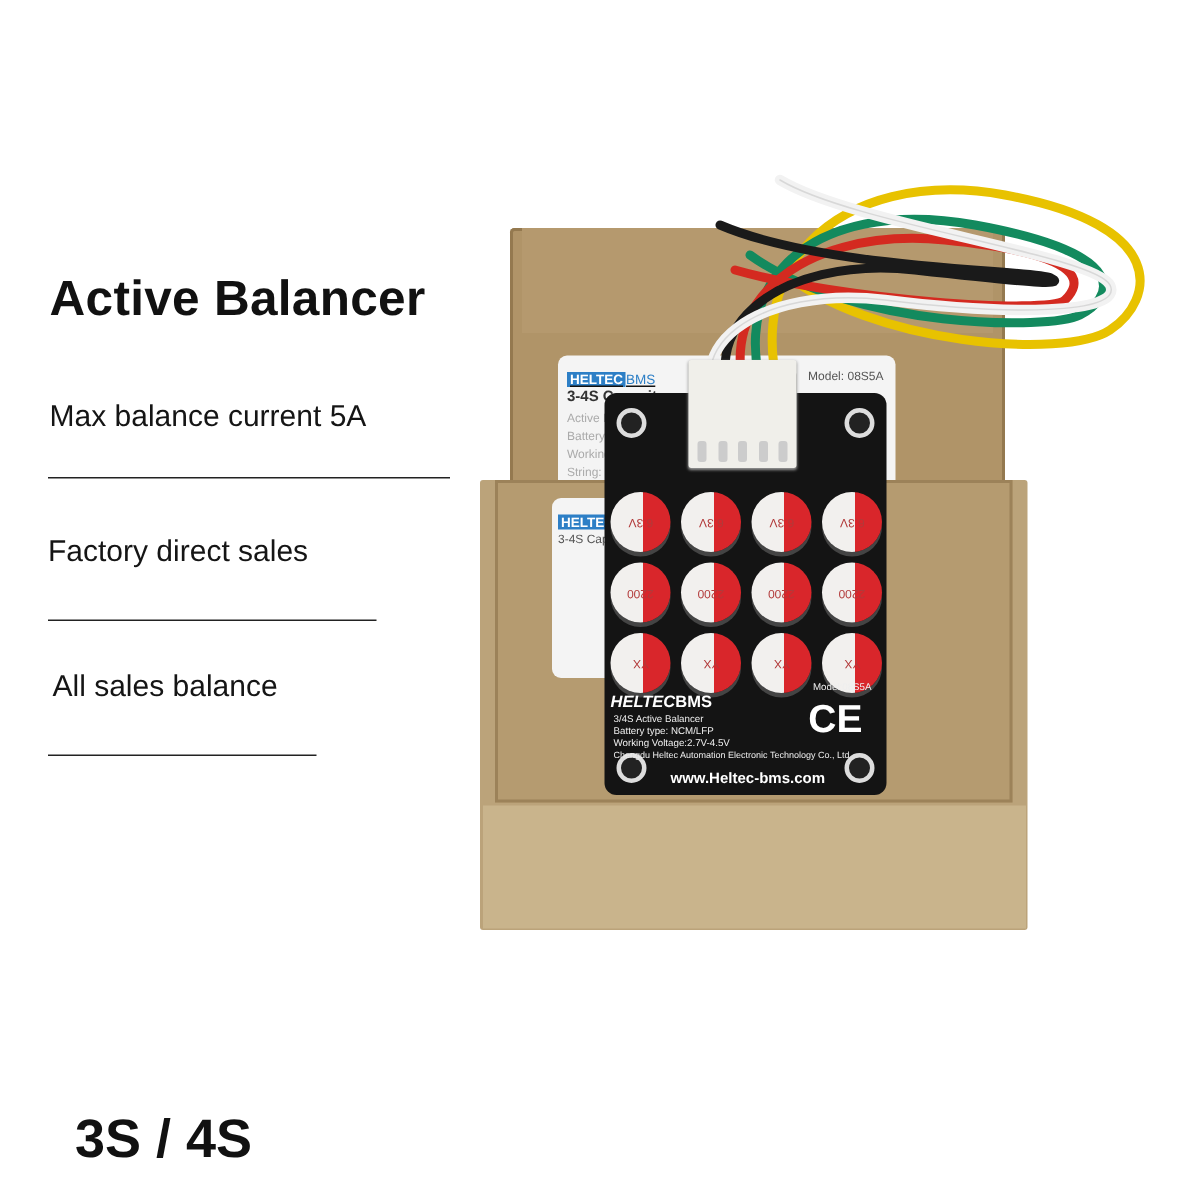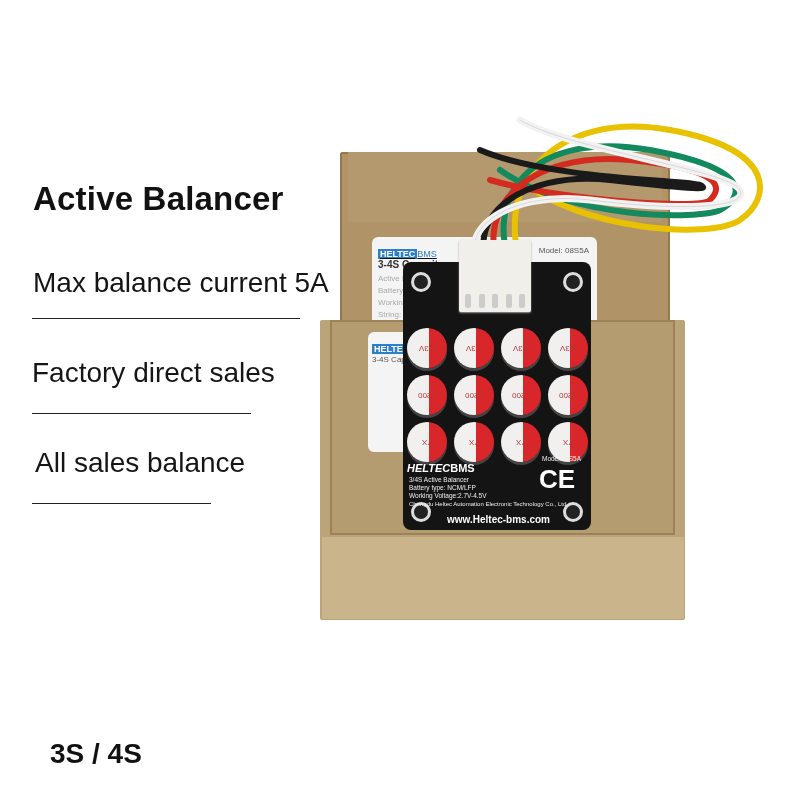--- a/index.html
+++ b/index.html
@@ -1,21 +1,21 @@
 <!DOCTYPE html>
 <html><head>
   <meta charset="utf-8">
   <style>
     html, body { margin: 0; padding: 0; }
     body { width: 800px; height: 800px; background: #ffffff; position: relative; overflow: hidden; font-family: "Liberation Sans", sans-serif; color: #111; }
     .abs { position: absolute; }
     .title { left: 33px; top: 180px; font-size: 33px; font-weight: bold; letter-spacing: 0.2px; white-space: nowrap; }
-    .feat { font-size: 28px; white-space: nowrap; color: #151515; }
+    .feat { font-size: 20px; white-space: nowrap; color: #151515; }
     .rule { height: 1px; background: #222; }
-    .series { left: 50px; top: 738px; font-size: 28px; font-weight: bold; white-space: nowrap; }
+    .series { left: 50px; top: 738px; font-size: 36px; font-weight: bold; white-space: nowrap; }
 
     
     .box-rear { left: 340px; top: 152px; width: 330px; height: 180px; background: #b09468; border-radius: 3px; box-shadow: inset 0 0 0 2px #94794f; }
     .box-rear-top { left: 348px; top: 152px; width: 314px; height: 70px; background: #b5996e; }
     .box-front { left: 320px; top: 320px; width: 365px; height: 300px; background: #bba37a; border-radius: 2px; }
     .box-front-top { left: 330px; top: 320px; width: 345px; height: 215px; background: #b59b70; box-shadow: inset 0 0 0 2px #9c8259; }
     .box-front-face { left: 322px; top: 537px; width: 362px; height: 82px; background: #c9b48c; }
     .label { background: #f4f4f4; border-radius: 6px; }
     .label-rear { left: 372px; top: 237px; width: 225px; height: 90px; }
     .label-front { left: 368px; top: 332px; width: 50px; height: 120px; }

